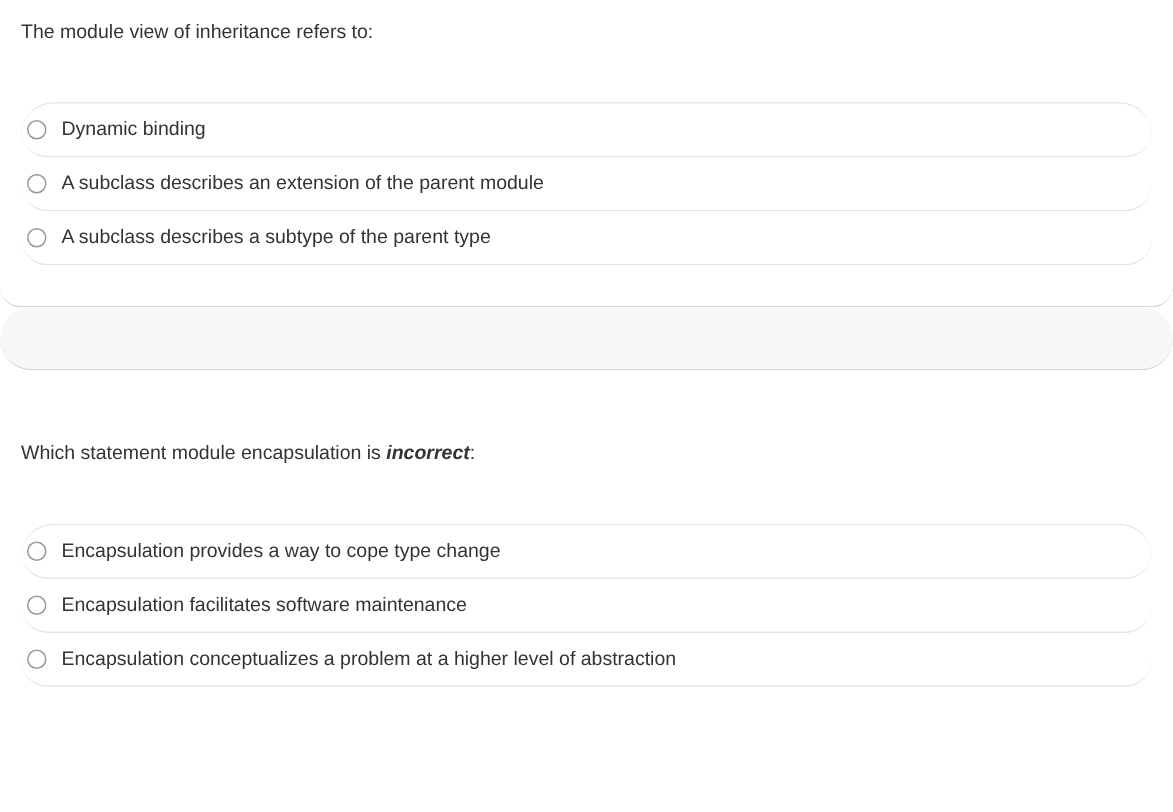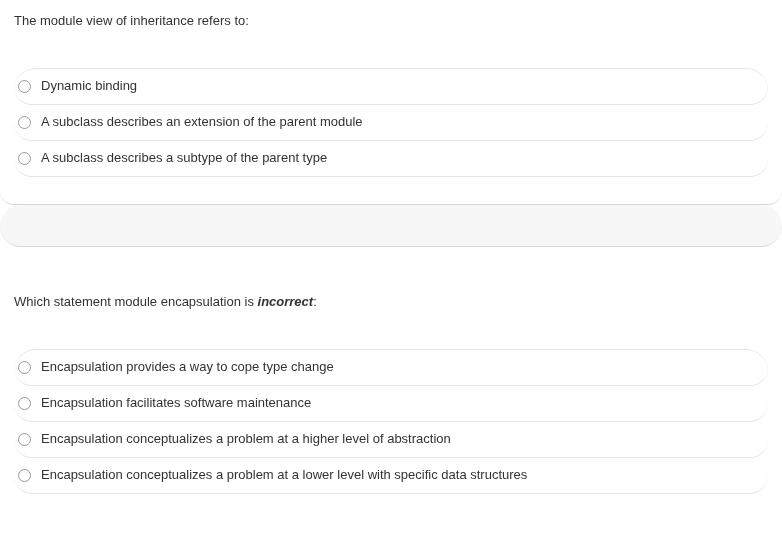--- a/index.html
+++ b/index.html
@@ -99,18 +99,14 @@
       <span class="option-label">Encapsulation provides a way to cope type change</span>
     </div>
     <div class="option-row">
       <span class="radio"></span>
       <span class="option-label">Encapsulation facilitates software maintenance</span>
     </div>
     <div class="option-row">
       <span class="radio"></span>
       <span class="option-label">Encapsulation conceptualizes a problem at a higher level of abstraction</span>
     </div>
-    <div class="option-row">
-      <span class="radio"></span>
-      <span class="option-label">Encapsulation conceptualizes a problem at a lower level with specific data structures</span>
-    </div>
   </div>
 </div>
 
 </body></html>

